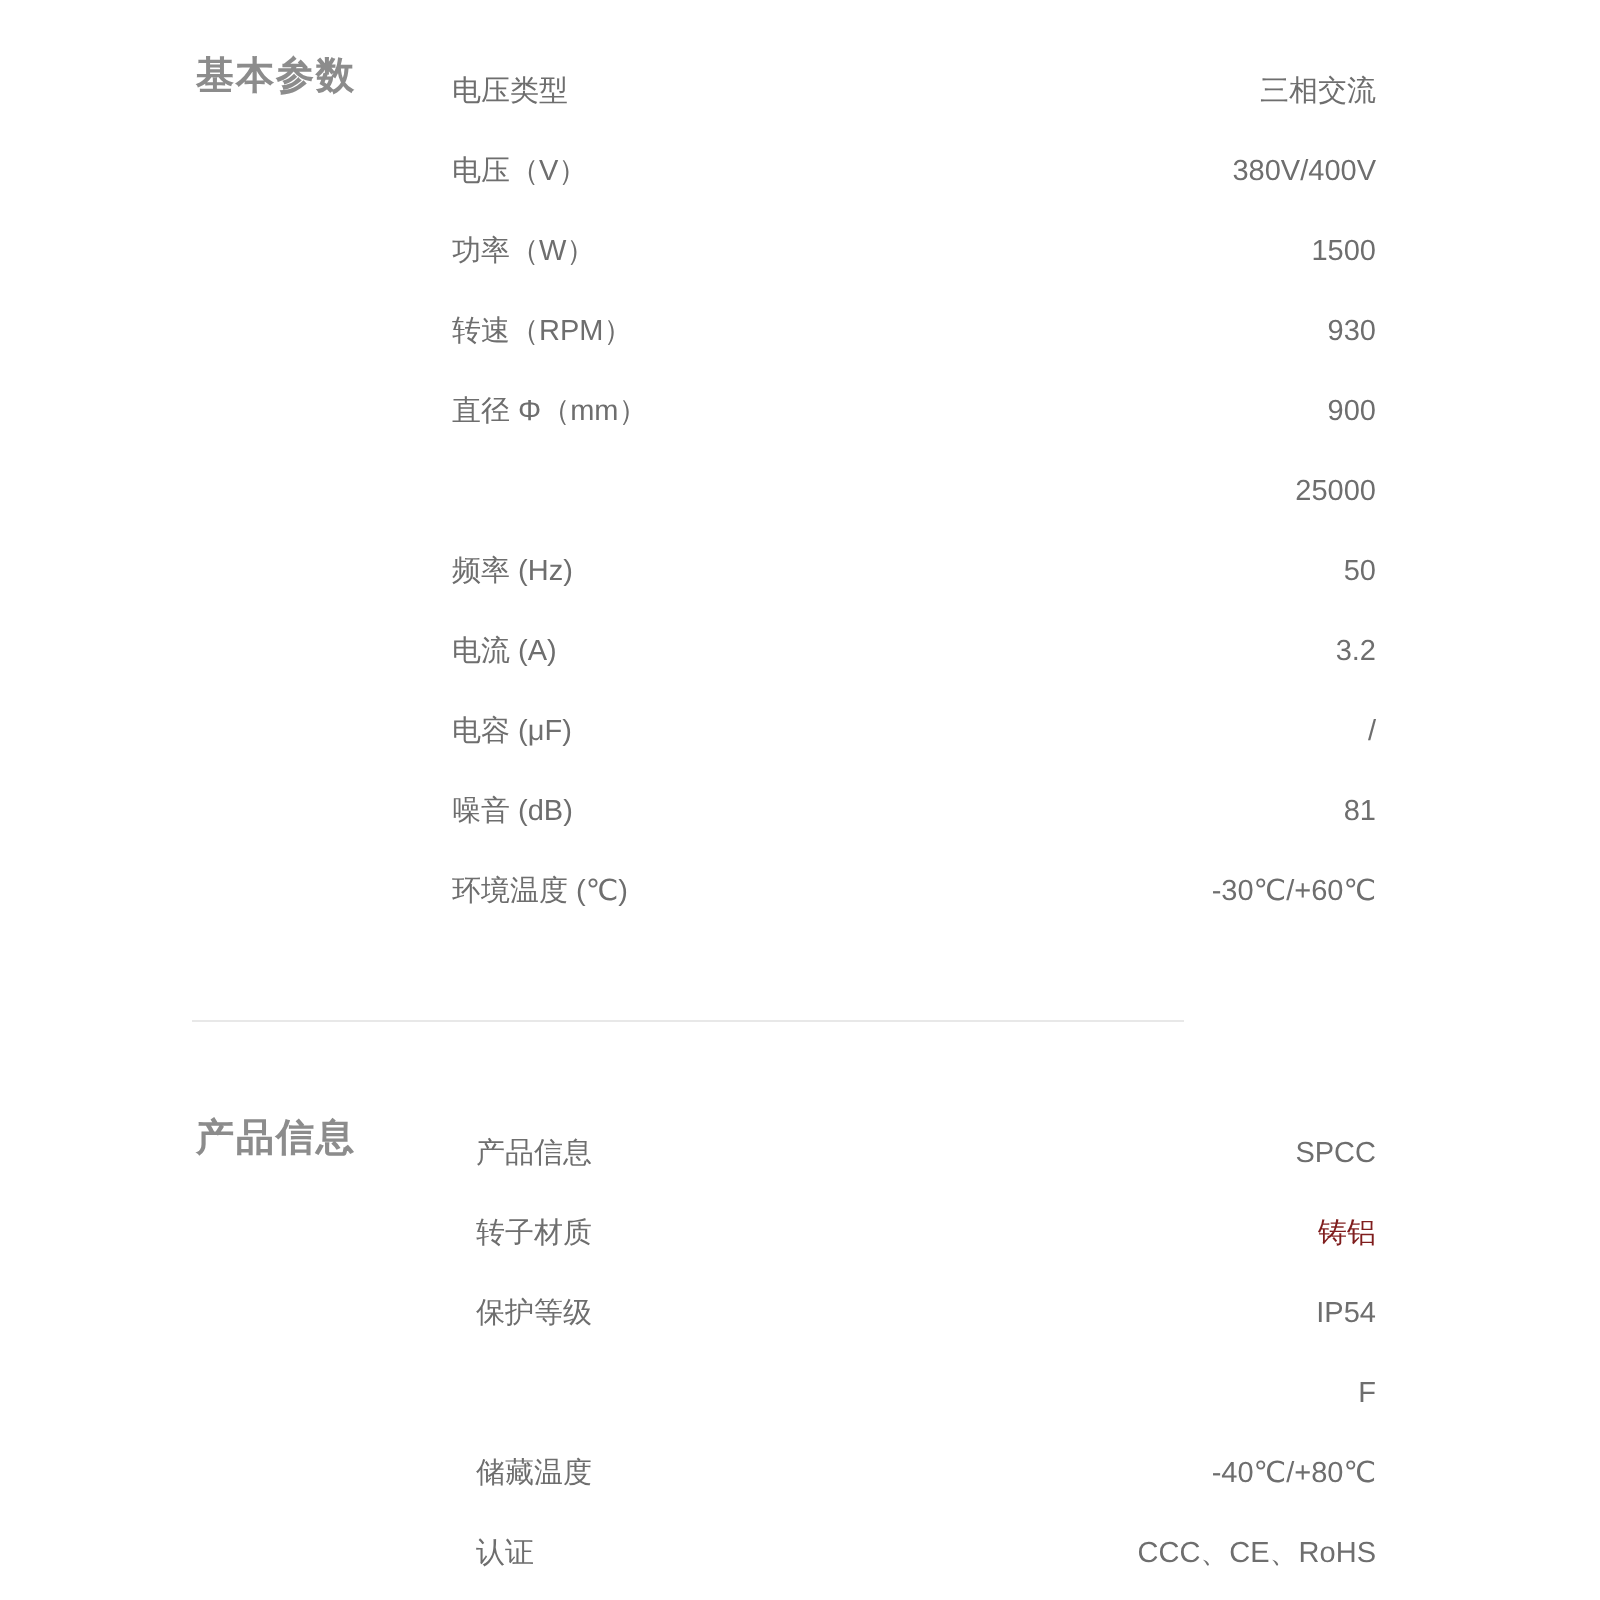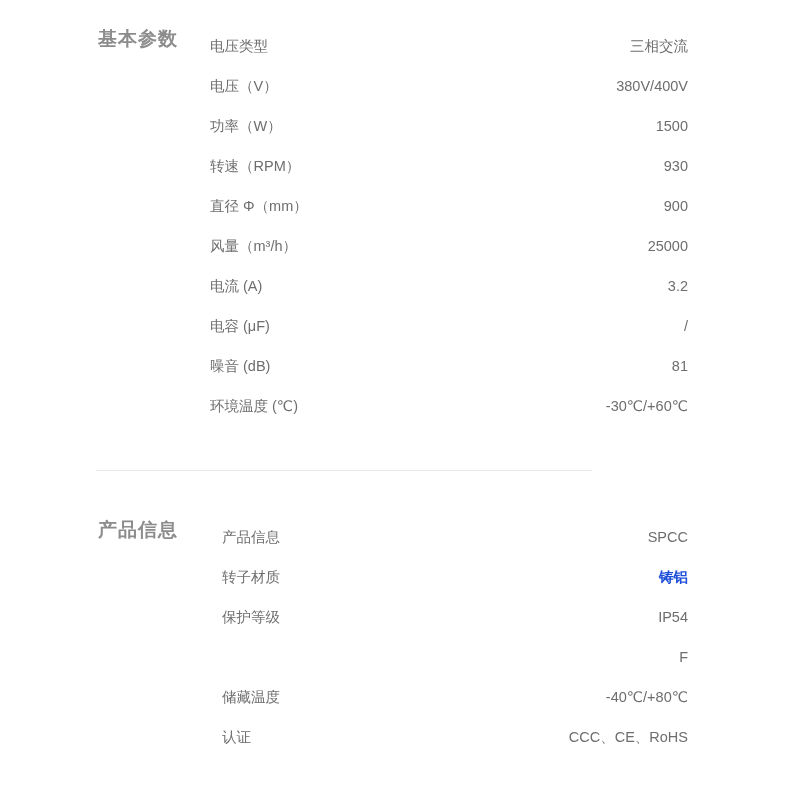--- a/index.html
+++ b/index.html
@@ -32,20 +32,21 @@
     font-size: 19px;
     font-weight: bold;
     color: #8c8c8c;
     letter-spacing: 1px;
     line-height: 26px;
     flex: 0 0 210px;
   }
   .spec-table {
     flex: 1 1 auto;
     padding-left: 0px;
+    margin-left: 16px;
   }
   .spec-row {
     display: flex;
     align-items: baseline;
     height: 40px;
   }
   .spec-label {
     width: 270px;
     flex: 0 0 270px;
     font-size: 14.5px;
@@ -53,22 +54,22 @@
     line-height: 40px;
   }
   .spec-value {
     flex: 1 1 auto;
     font-size: 14.5px;
     color: #6e6e6e;
     line-height: 40px;
     text-align: right;
   }
   .spec-value.bold {
-    font-weight: bold;
-    color: #1d4ed8;
+    font-weight: normal;
+    color: #7f1d1d;
   }
   #section-basic {
     padding-top: 26px;
   }
   .divider {
     height: 1px;
     background: #e8e8e8;
     margin: 44px 96px 0 96px;
   }
   #section-product {
@@ -99,22 +100,25 @@
       </div>
       <div class="spec-row">
         <div class="spec-label">转速（RPM）</div>
         <div class="spec-value">930</div>
       </div>
       <div class="spec-row">
         <div class="spec-label">直径 Φ（mm）</div>
         <div class="spec-value">900</div>
       </div>
       <div class="spec-row">
-        <div class="spec-label">风量（m³/h）</div>
         <div class="spec-value">25000</div>
+      </div>
+      <div class="spec-row">
+        <div class="spec-label">频率 (Hz)</div>
+        <div class="spec-value">50</div>
       </div>
       <div class="spec-row">
         <div class="spec-label">电流 (A)</div>
         <div class="spec-value">3.2</div>
       </div>
       <div class="spec-row">
         <div class="spec-label">电容 (μF)</div>
         <div class="spec-value">/</div>
       </div>
       <div class="spec-row">

